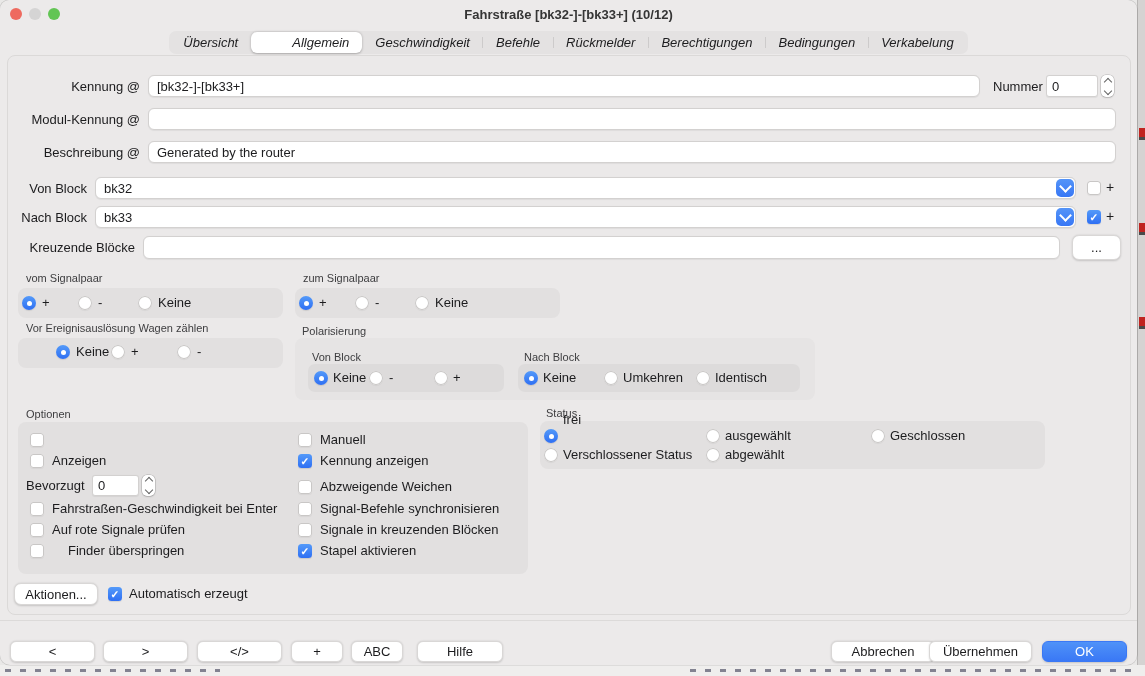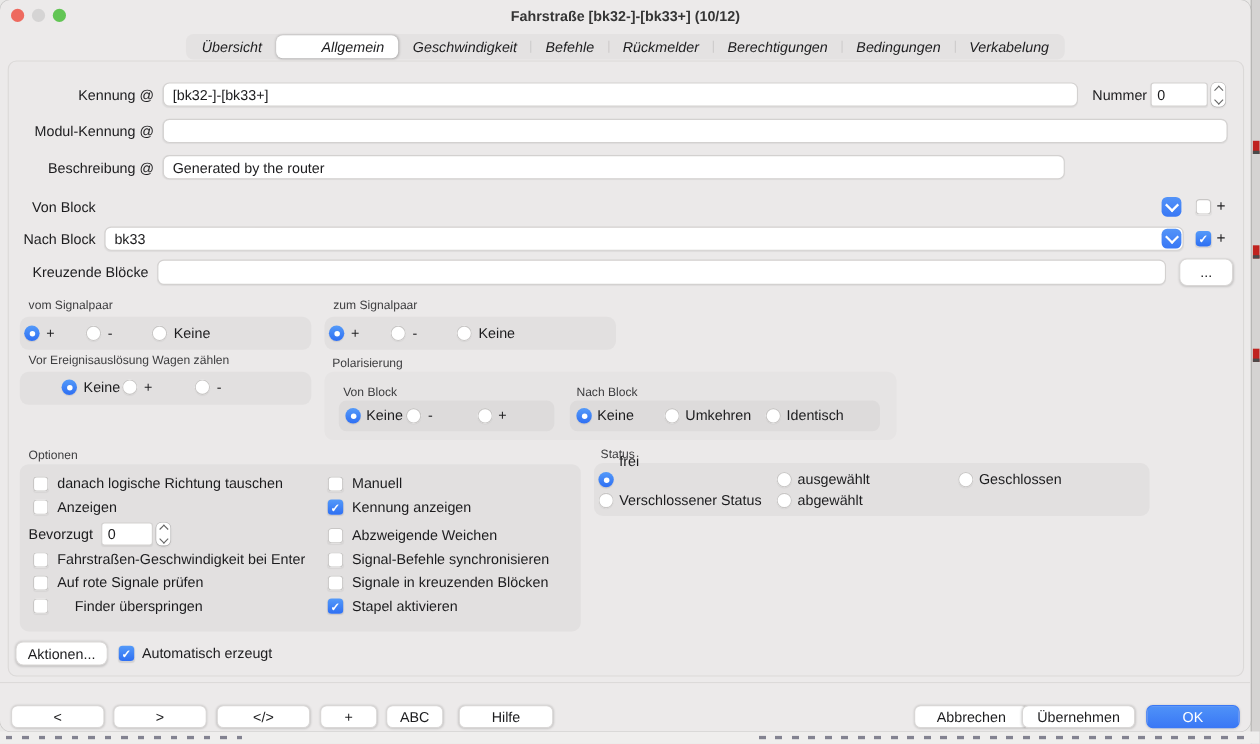--- a/index.html
+++ b/index.html
@@ -99,23 +99,24 @@
   <div class="abs tf sq" style="left:1046px;top:75px;width:52px;height:22px">0</div>
   <div class="abs stepper" style="left:1101px;top:75px">
     <span class="chev-up"></span>
     <span class="chev-dn"></span>
   </div>
 
   <div class="abs lbl lbl-r" style="left:0;width:140px;top:112px">Modul-Kennung @</div>
   <div class="abs tf" style="left:148px;top:108px;width:968px;height:22px"></div>
 
   <div class="abs lbl lbl-r" style="left:0;width:140px;top:145px">Beschreibung @</div>
-  <div class="abs tf" style="left:148px;top:141px;width:820px;height:22px">Generated by the router</div>
+  <div class="abs tf" style="left:148px;top:141px;width:968px;height:22px">Generated by the router</div>
 
   <div class="abs lbl lbl-r" style="left:0;width:87px;top:181px">Von Block</div>
+  <div class="abs tf combo" style="left:95px;top:177px;width:981px;height:22px">bk32</div>
   <div class="abs combo-btn" style="left:1056px;top:179px">
     <span class="combo-chev"></span>
     </div>
   <span class="cb" style="left:1087px;top:181px"></span>
   <div class="abs plus" style="left:1106px;top:179px">+</div>
 
   <div class="abs lbl lbl-r" style="left:0;width:87px;top:210px">Nach Block</div>
   <div class="abs tf combo" style="left:95px;top:206px;width:981px;height:22px">bk33</div>
   <div class="abs combo-btn" style="left:1056px;top:208px">
     <span class="combo-chev"></span>
@@ -169,21 +170,20 @@
   <span class="radio on" style="left:524px;top:371px"></span>
   <div class="abs lbl" style="left:543px;top:370px">Keine</div>
   <span class="radio" style="left:604px;top:371px"></span>
   <div class="abs lbl" style="left:623px;top:370px">Umkehren</div>
   <span class="radio" style="left:696px;top:371px"></span>
   <div class="abs lbl" style="left:715px;top:370px">Identisch</div>
 
   <div class="abs cap" style="left:26px;top:408px">Optionen</div>
   <div class="abs gbox" style="left:18px;top:422px;width:510px;height:152px"></div>
   <span class="cb" style="left:30px;top:433px"></span>
-  <div class="abs lbl" style="left:52px;top:432px">danach logische Richtung tauschen</div>
   <span class="cb" style="left:30px;top:454px"></span>
   <div class="abs lbl" style="left:52px;top:453px">Anzeigen</div>
   <div class="abs lbl" style="left:26px;top:478px">Bevorzugt</div>
   <div class="abs tf sq" style="left:92px;top:475px;width:47px;height:21px">0</div>
   <div class="abs stepper" style="left:142px;top:475px;height:21px">
     <span class="chev-up"></span>
     <span class="chev-dn"></span>
   </div>
   <span class="cb" style="left:30px;top:502px"></span>
   <div class="abs lbl" style="left:52px;top:501px">Fahrstraßen-Geschwindigkeit bei Enter</div>

